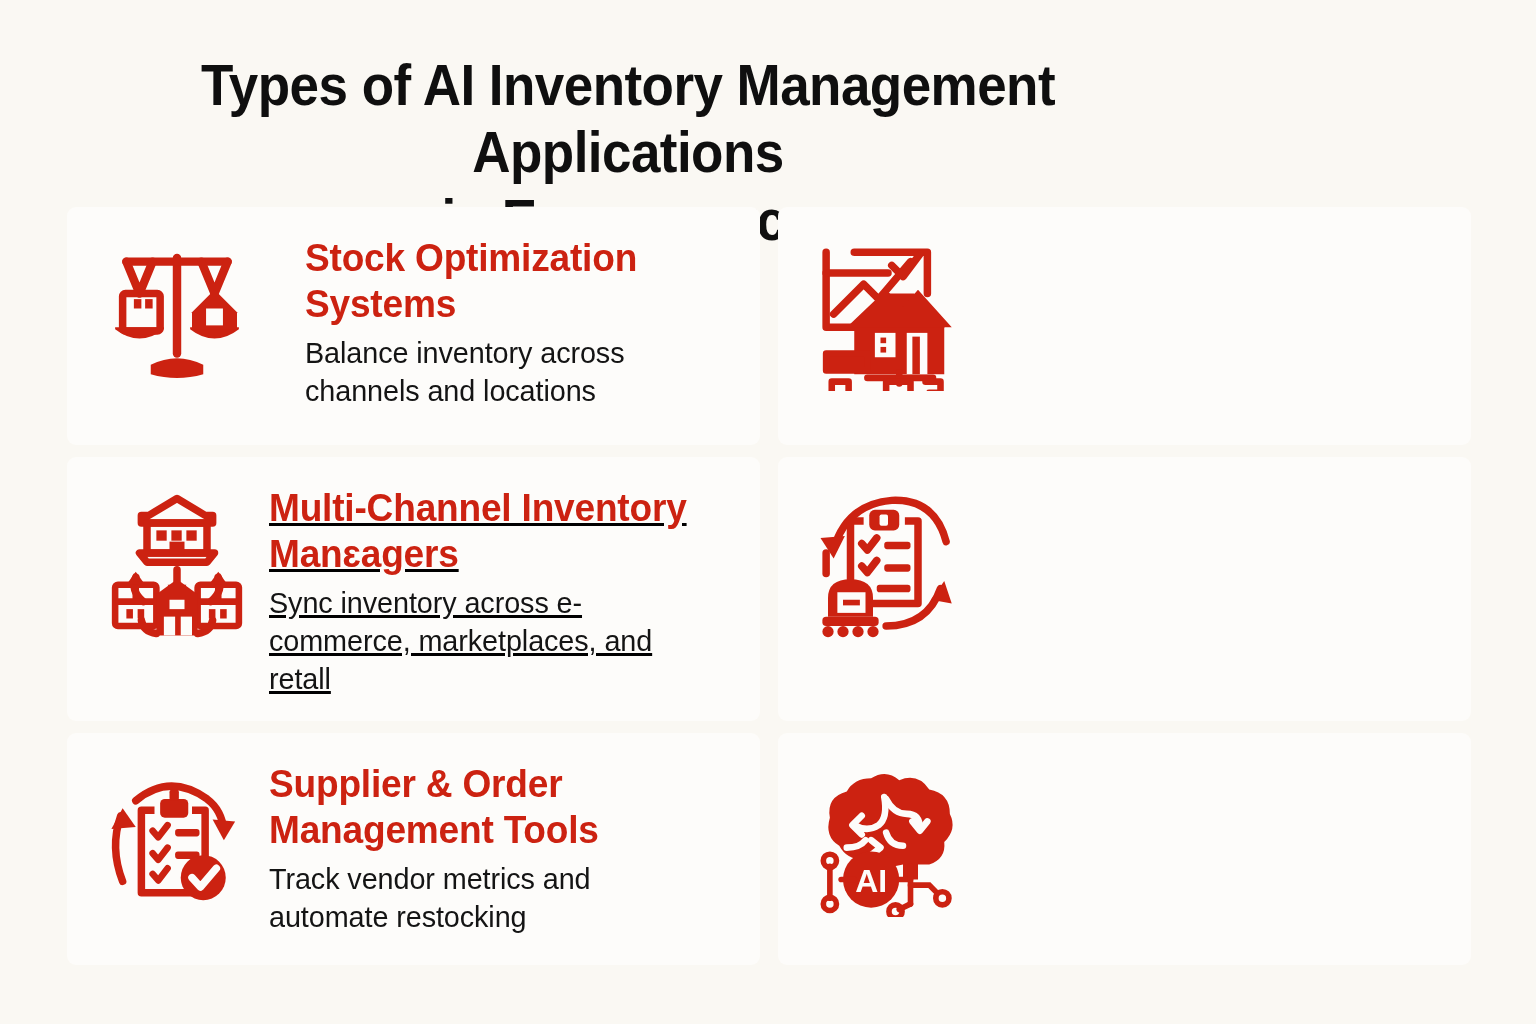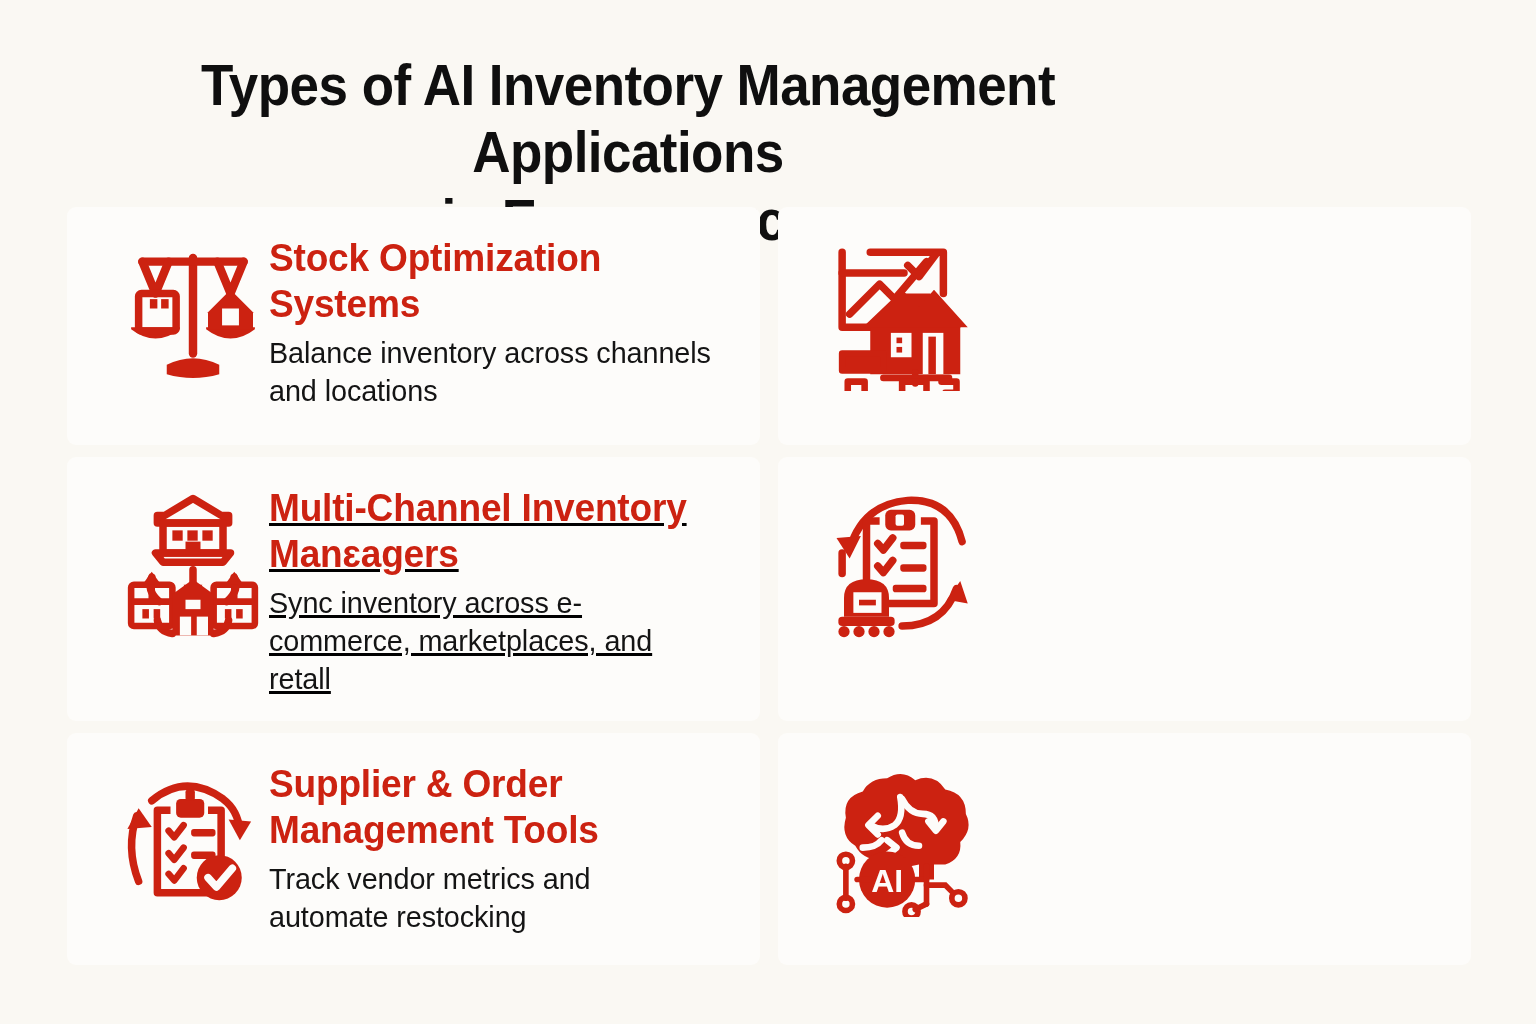--- a/index.html
+++ b/index.html
@@ -46,31 +46,31 @@
   }
   .card {
     background: #fdfcfa;
     border-radius: 9px;
     box-sizing: border-box;
     display: flex;
     align-items: flex-start;
     padding: 26px 24px 24px 34px;
     margin: 0 9px 12px 9px;
   }
-  .card-r1 { min-height: 238px; }
+  .card-r1 { min-height: 238px; gap: 36px; }
   .card-r2 { min-height: 252px; text-decoration: underline; }
   .card-r3 { min-height: 232px; }
 
   .icon-wrap {
     flex: 0 0 168px;
     width: 168px;
     height: 160px;
     display: flex;
     align-items: flex-start;
-    justify-content: flex-end;
+    justify-content: flex-start;
     padding-top: 8px;
   }
   .icon-wrap svg {
     width: 152px;
     height: 150px;
     display: block;
   }
   .card-text {
     flex: 1 1 auto;
     min-width: 0;

